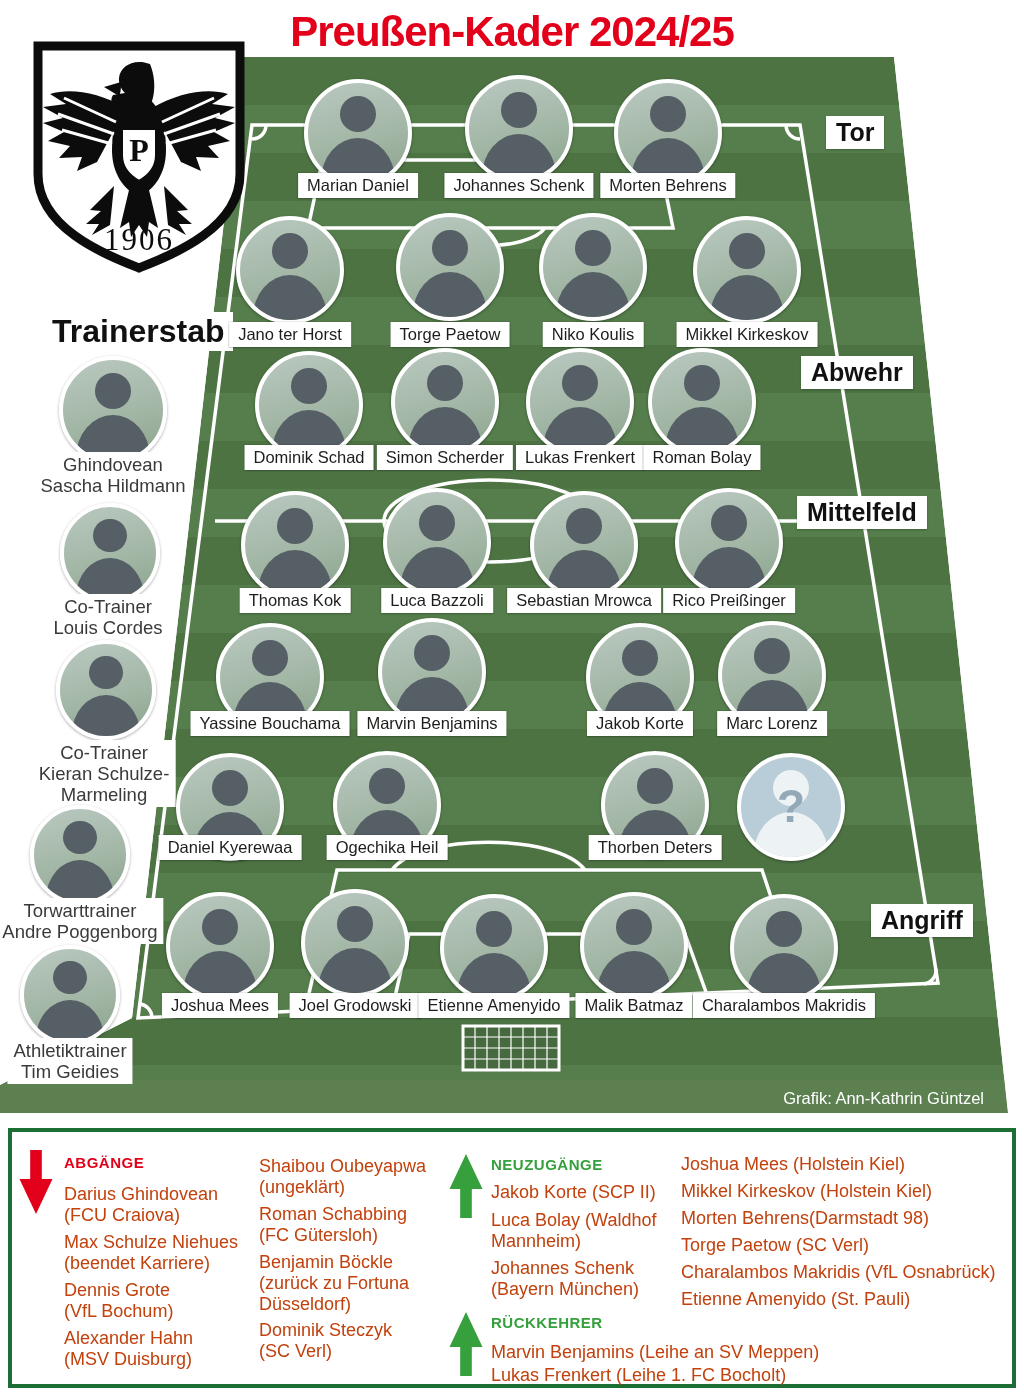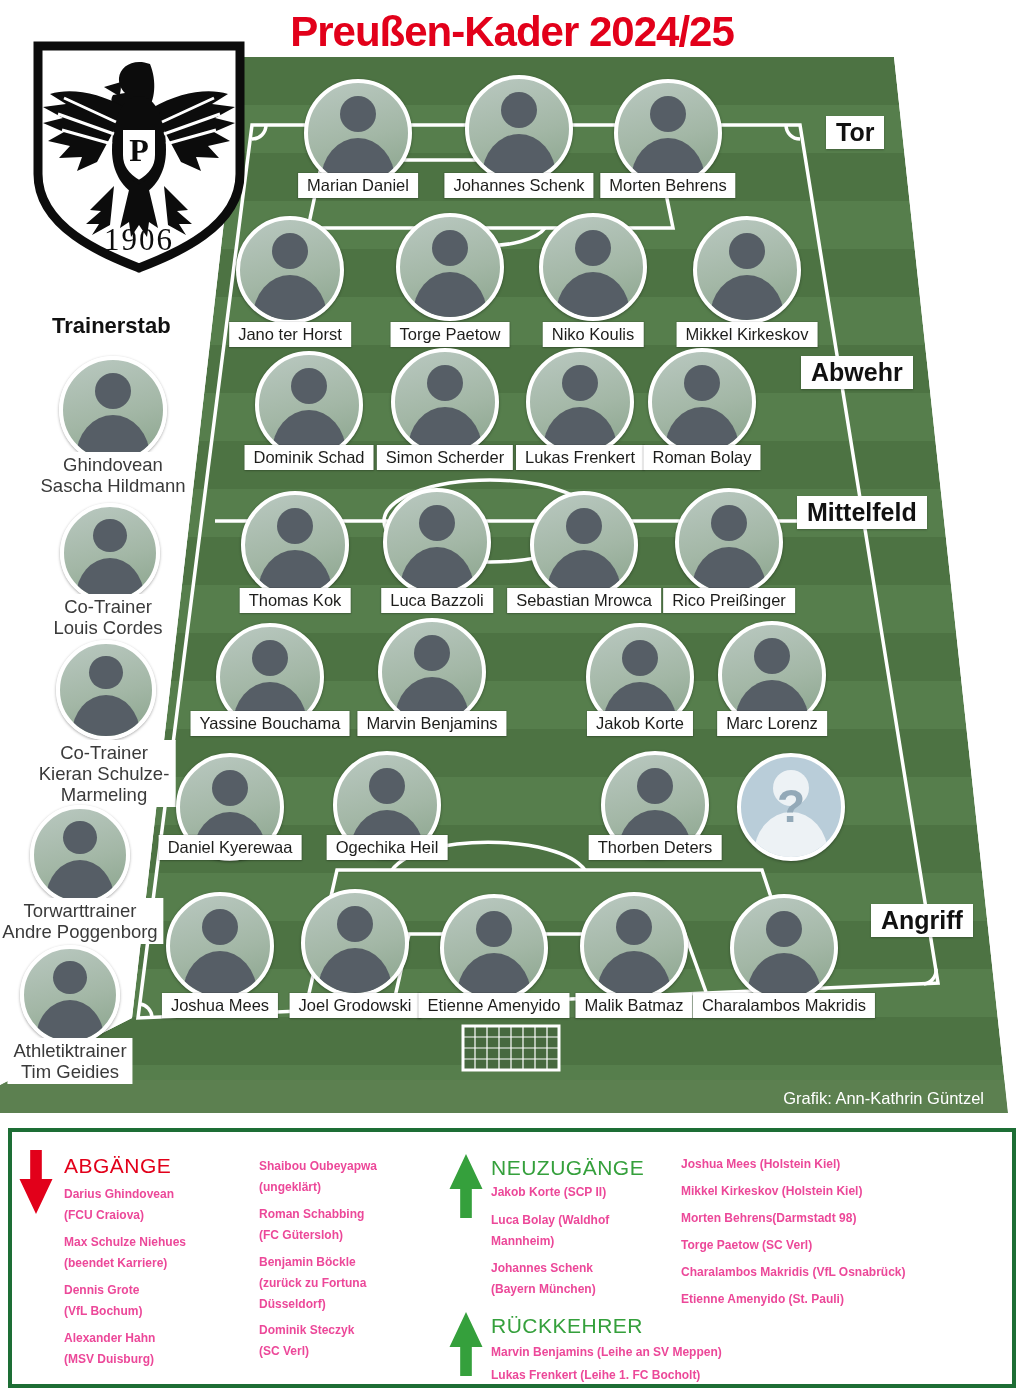--- a/index.html
+++ b/index.html
@@ -25,35 +25,35 @@
   .pcirc.unknown::after{background:#edf2f5;}
   .qmark{position:absolute;left:0;top:22px;width:100px;text-align:center;z-index:2;
          font-size:46px;font-weight:bold;color:#93a9b8;}
   .plabel{position:absolute;transform:translateX(-50%);background:#fff;color:#1d1d1b;
          font-size:16.5px;padding:3px 9px;white-space:nowrap;
          box-shadow:0 0 0 1px rgba(0,0,0,.07),0 1px 2px rgba(0,0,0,.2);}
   
   .poslabel{position:absolute;background:#fff;color:#111;font-size:25px;font-weight:bold;
          padding:2px 10px;box-shadow:0 1px 2px rgba(0,0,0,.25);}
   
-  .trainhead{position:absolute;left:44px;top:312px;font-size:22px;font-weight:bold;color:#111;
+  .trainhead{position:absolute;left:44px;top:312px;font-size:32px;font-weight:bold;color:#111;
          background:#fff;padding:1px 8px;}
   .tlabel{position:absolute;transform:translateX(-50%);background:#fff;color:#3a3a3a;
          font-size:18.5px;line-height:21px;text-align:center;padding:2px 6px;
          white-space:pre-line;}
   
   .credit{position:absolute;right:40px;top:1089px;color:#fff;font-size:16.5px;}
   
   .panel{position:absolute;left:8px;top:1128px;width:1008px;height:260px;
          box-sizing:border-box;border:4px solid #1d6e35;background:#fff;}
   .panel .abs{position:absolute;}
-  .phead{font-size:21px;font-weight:normal;letter-spacing:.5px;}
+  .phead{font-size:15px;font-weight:bold;letter-spacing:.5px;}
   .phead.red{color:#e2001a;}
   .phead.green{color:#35a03c;}
-  .pentry{font-size:12px;line-height:21px;color:#ec4899;white-space:pre-line;font-weight:bold;}
+  .pentry{font-size:18px;line-height:21px;color:#c2410c;white-space:pre-line;}
   .arrow{position:absolute;width:34px;height:64px;}
 </style>
 </head>
 <body>
 
 <div id="stage">
 
   <svg id="field" width="1024" height="1120" viewBox="0 0 1024 1120">
     <defs>
       <pattern id="mow" x="0" y="57" width="120" height="96" patternUnits="userSpaceOnUse">

